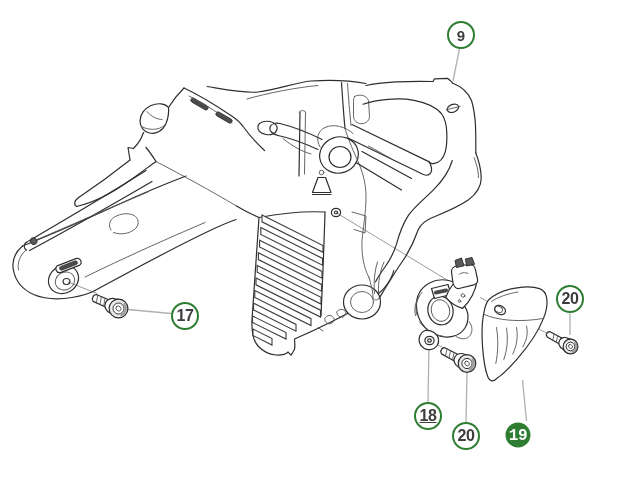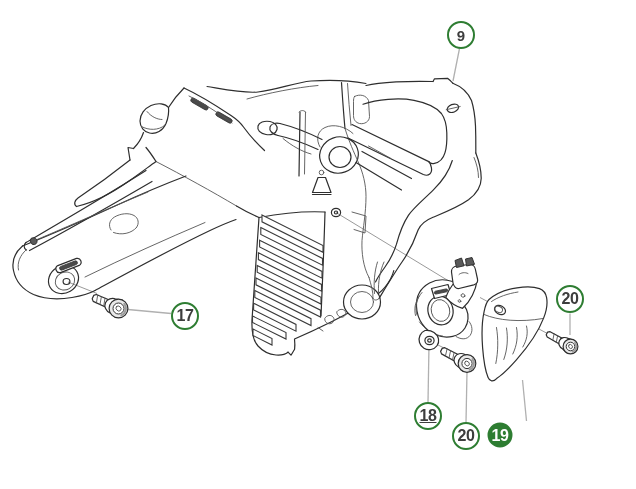--- a/index.html
+++ b/index.html
@@ -220,19 +220,19 @@
     </div>
   <div class="callout" style="left: 185px; top: 316px; justify-content: center;">
       <span>17</span>
     </div>
   <div class="callout" style="left: 428px; top: 416px; text-decoration: underline;">
       <span>18</span>
     </div>
   <div class="callout" style="left: 466px; top: 436px;">
       <span>20</span>
     </div>
-  <div class="callout selected" style="left: 500px; top: 435px;">
+  <div class="callout selected" style="left: 518px; top: 435px; font-family: Liberation Mono, monospace;">
       <span>19</span>
     </div>
   <div class="callout" style="left: 570px; top: 299px;">
       <span>20</span>
     </div>
 </div>
 
 </body></html>

